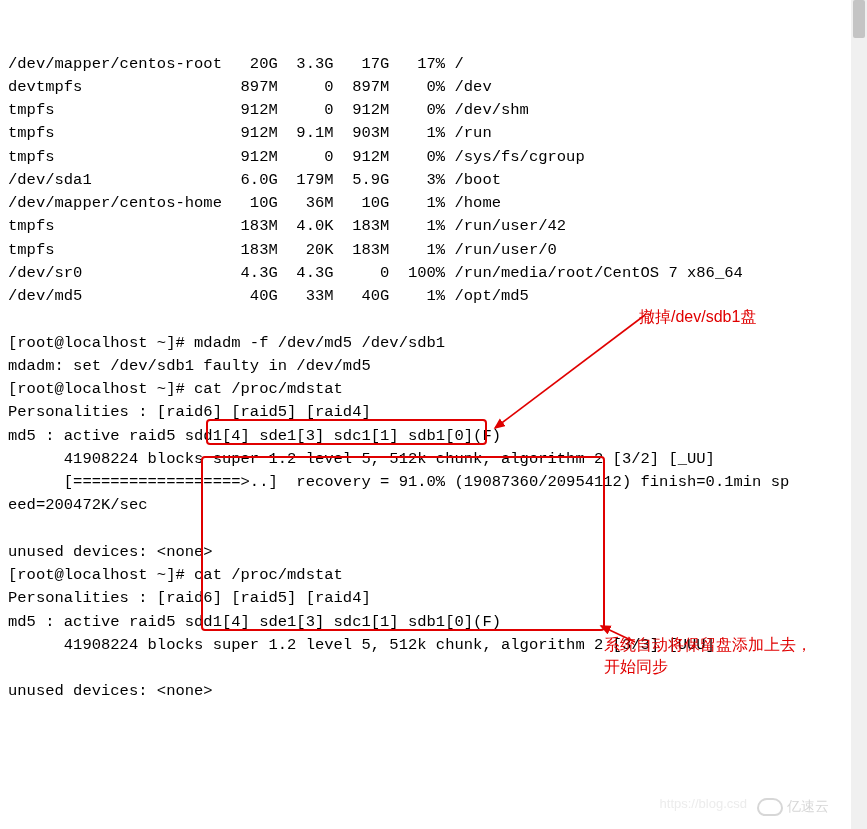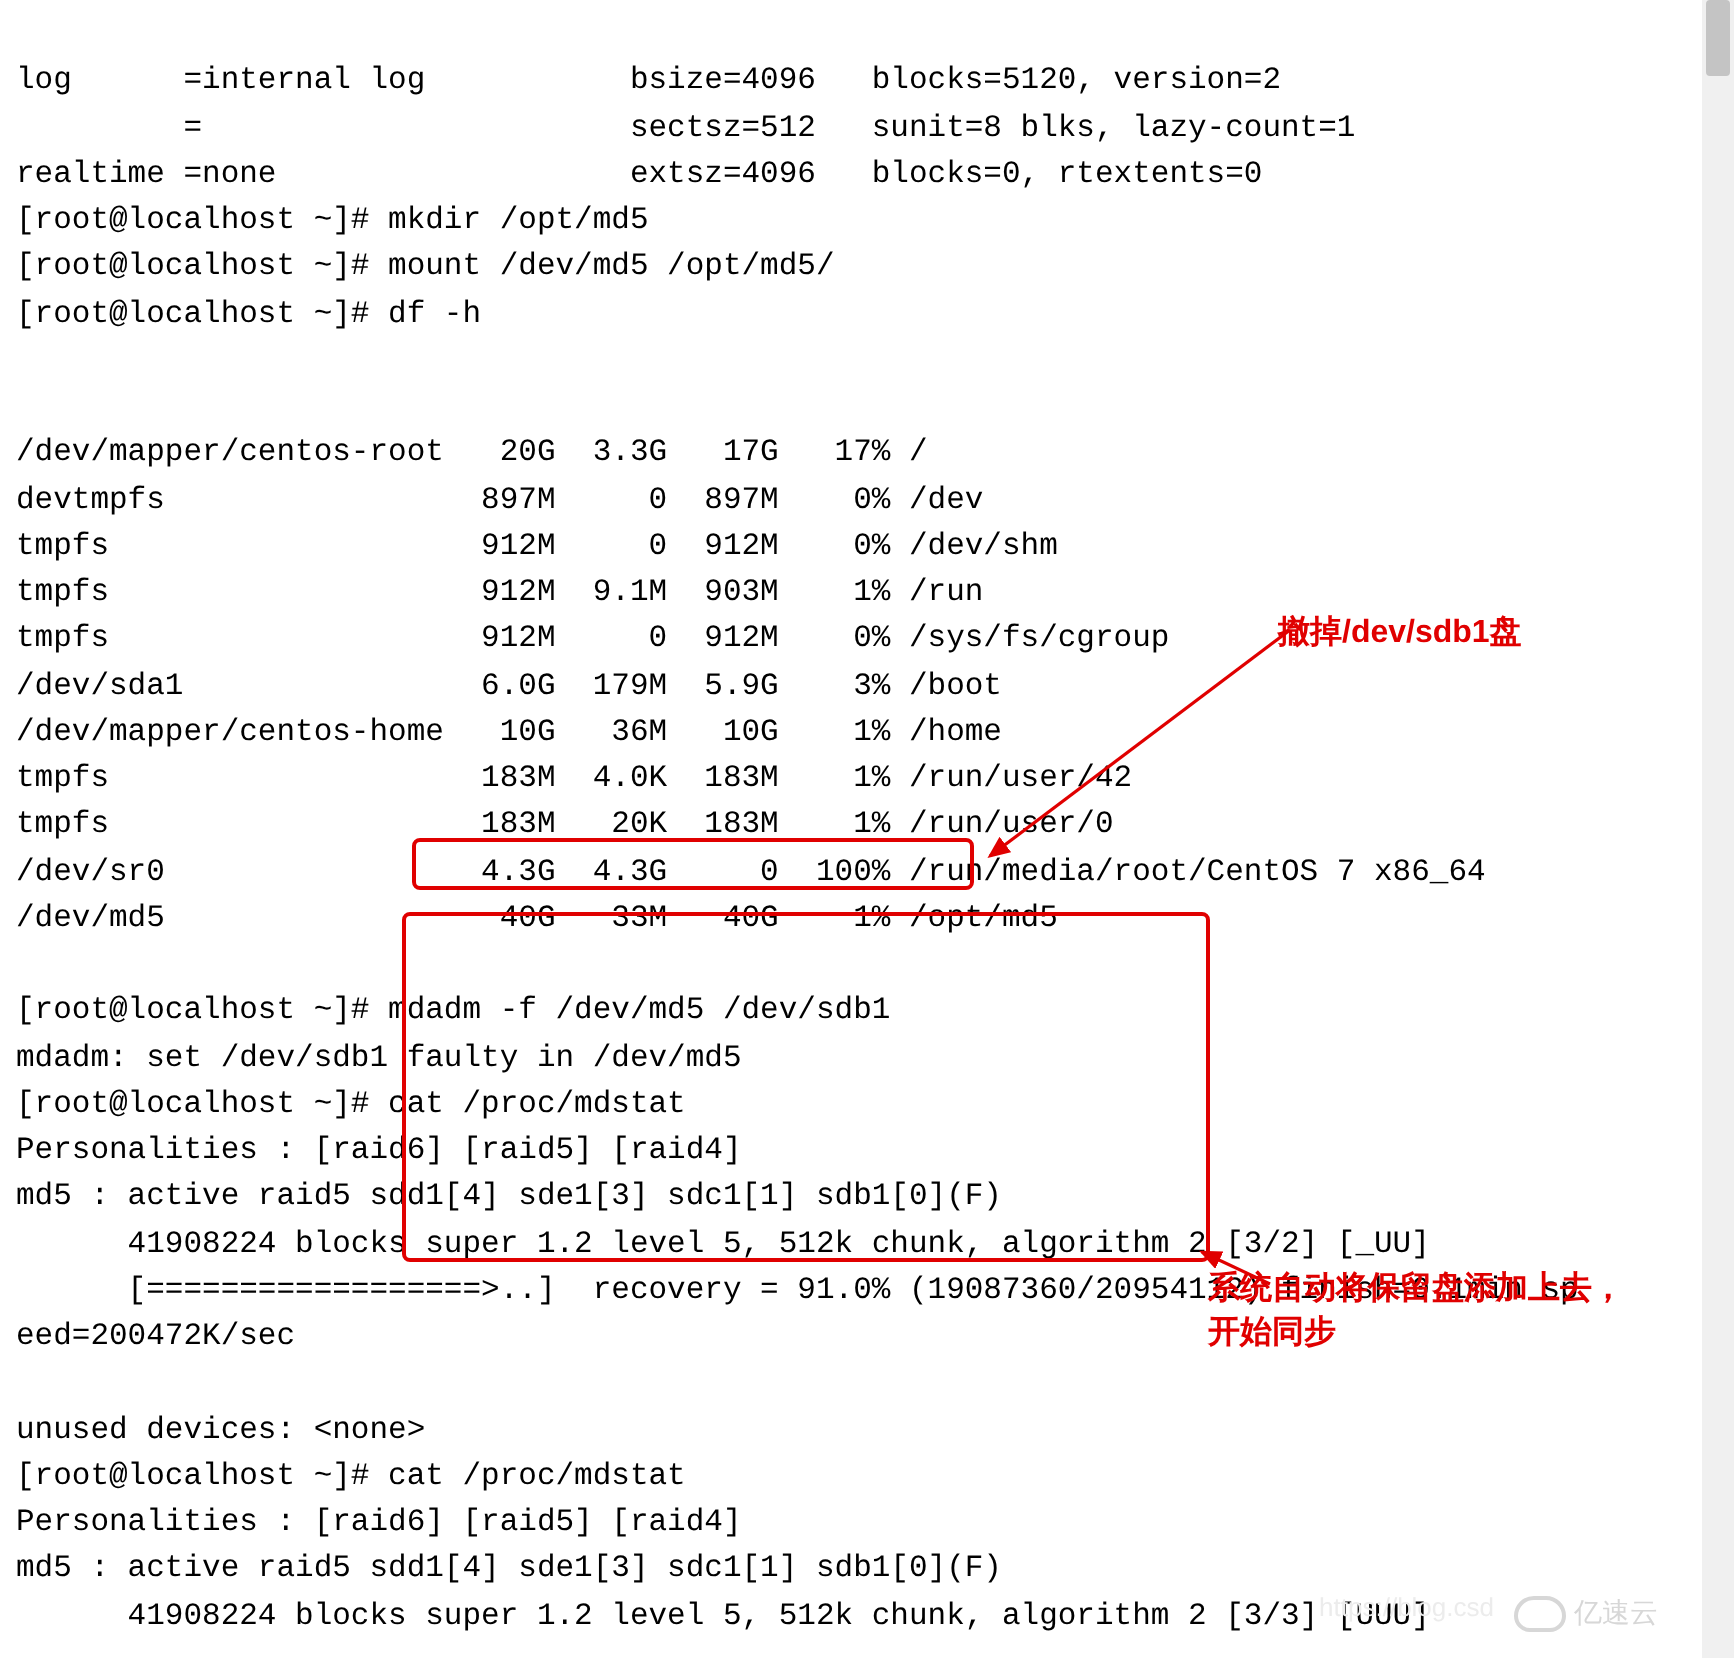--- a/index.html
+++ b/index.html
@@ -24,21 +24,20 @@
     border-radius:4px;
     pointer-events:none;
   }
   .annotation{
     position:absolute;
     color:#e00000;
     font-family:"Microsoft YaHei","SimSun",sans-serif;
     font-size:16px;
     line-height:1.35;
     white-space:normal;
-    font-weight:bold;
   }
   svg.arrow{
     position:absolute;
     pointer-events:none;
   }
   .scrollbar{
     position:absolute;
     right:0;top:0;bottom:0;
     width:16px;
     background:#f0f0f0;
@@ -73,27 +72,20 @@
     bottom:16px;
     color:#ececec;
     font-family:sans-serif;
     font-size:13px;
   }
 </style>
 </head>
 <body>
 
 <div class="term">
-<span id="header-block">log      =internal log           bsize=4096   blocks=5120, version=2
-         =                       sectsz=512   sunit=8 blks, lazy-count=1
-realtime =none                   extsz=4096   blocks=0, rtextents=0
-[root@localhost ~]# mkdir /opt/md5
-[root@localhost ~]# mount /dev/md5 /opt/md5/
-[root@localhost ~]# df -h
-</span>
 <span id="df-block">
 /dev/mapper/centos-root   20G  3.3G   17G   17% /
 devtmpfs                 897M     0  897M    0% /dev
 tmpfs                    912M     0  912M    0% /dev/shm
 tmpfs                    912M  9.1M  903M    1% /run
 tmpfs                    912M     0  912M    0% /sys/fs/cgroup
 /dev/sda1                6.0G  179M  5.9G    3% /boot
 /dev/mapper/centos-home   10G   36M   10G    1% /home
 tmpfs                    183M  4.0K  183M    1% /run/user/42
 tmpfs                    183M   20K  183M    1% /run/user/0

